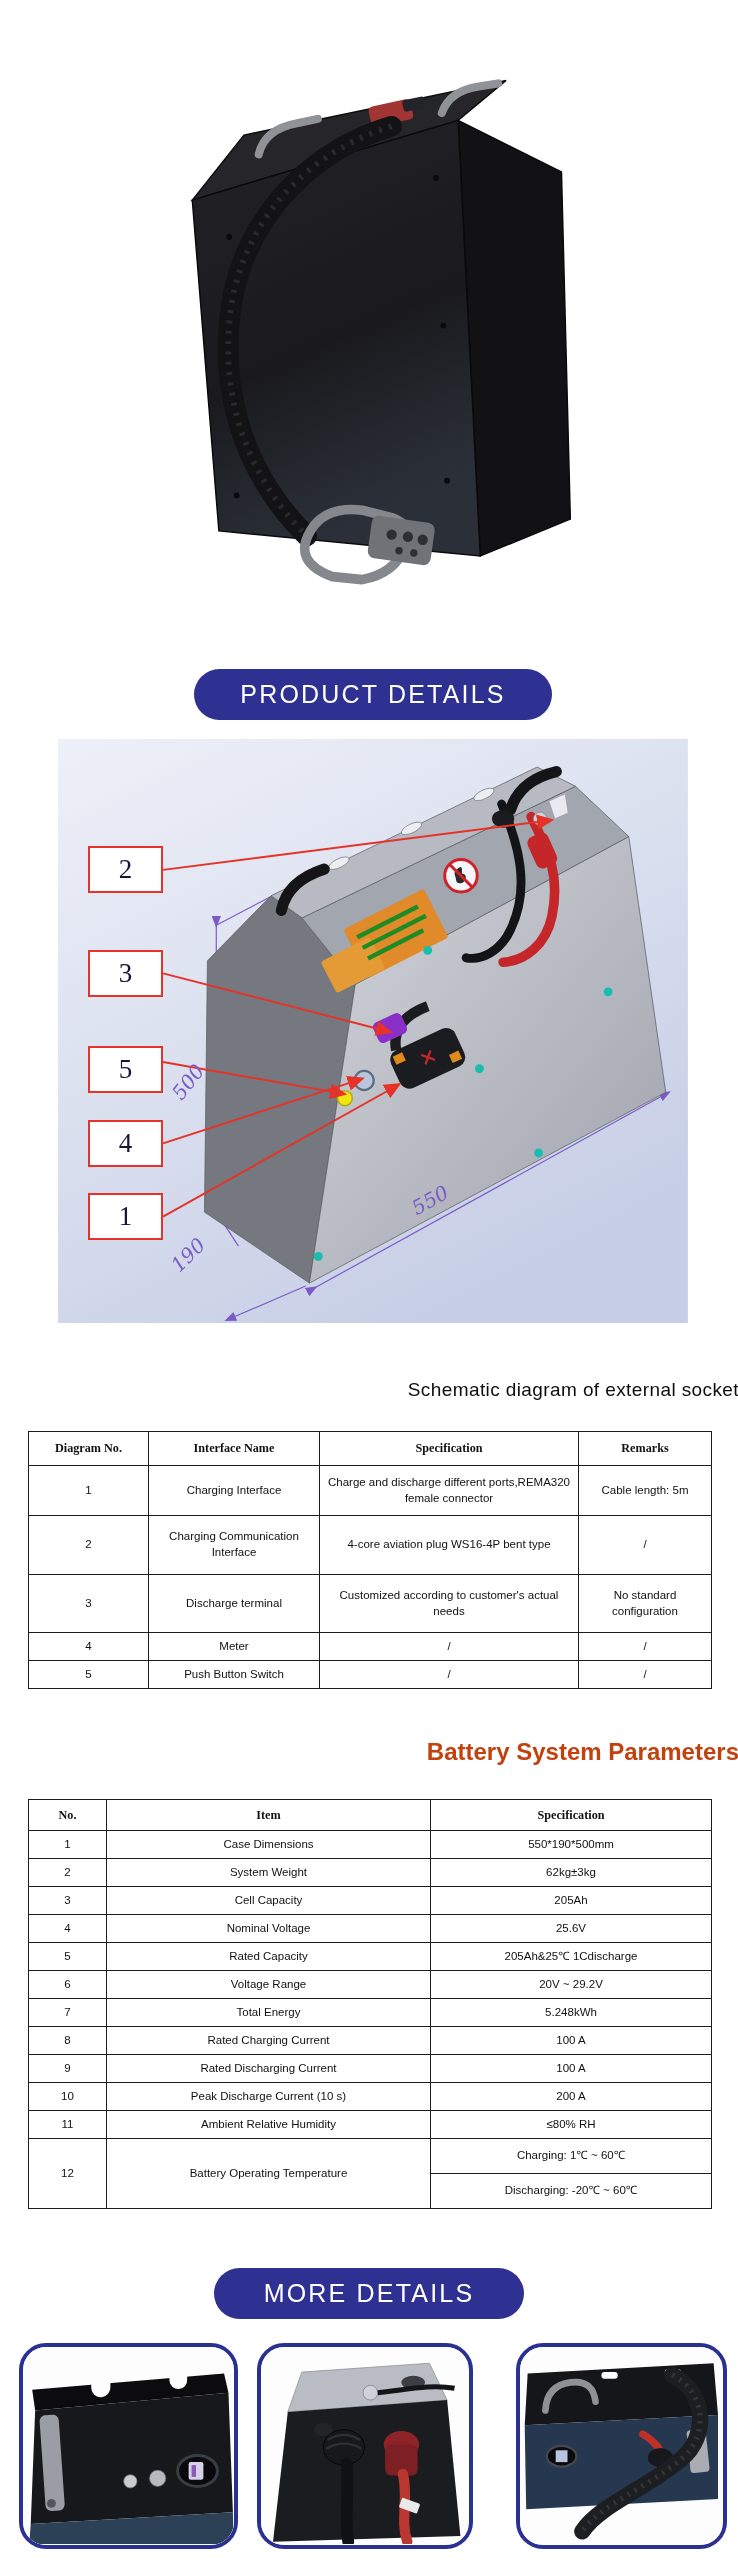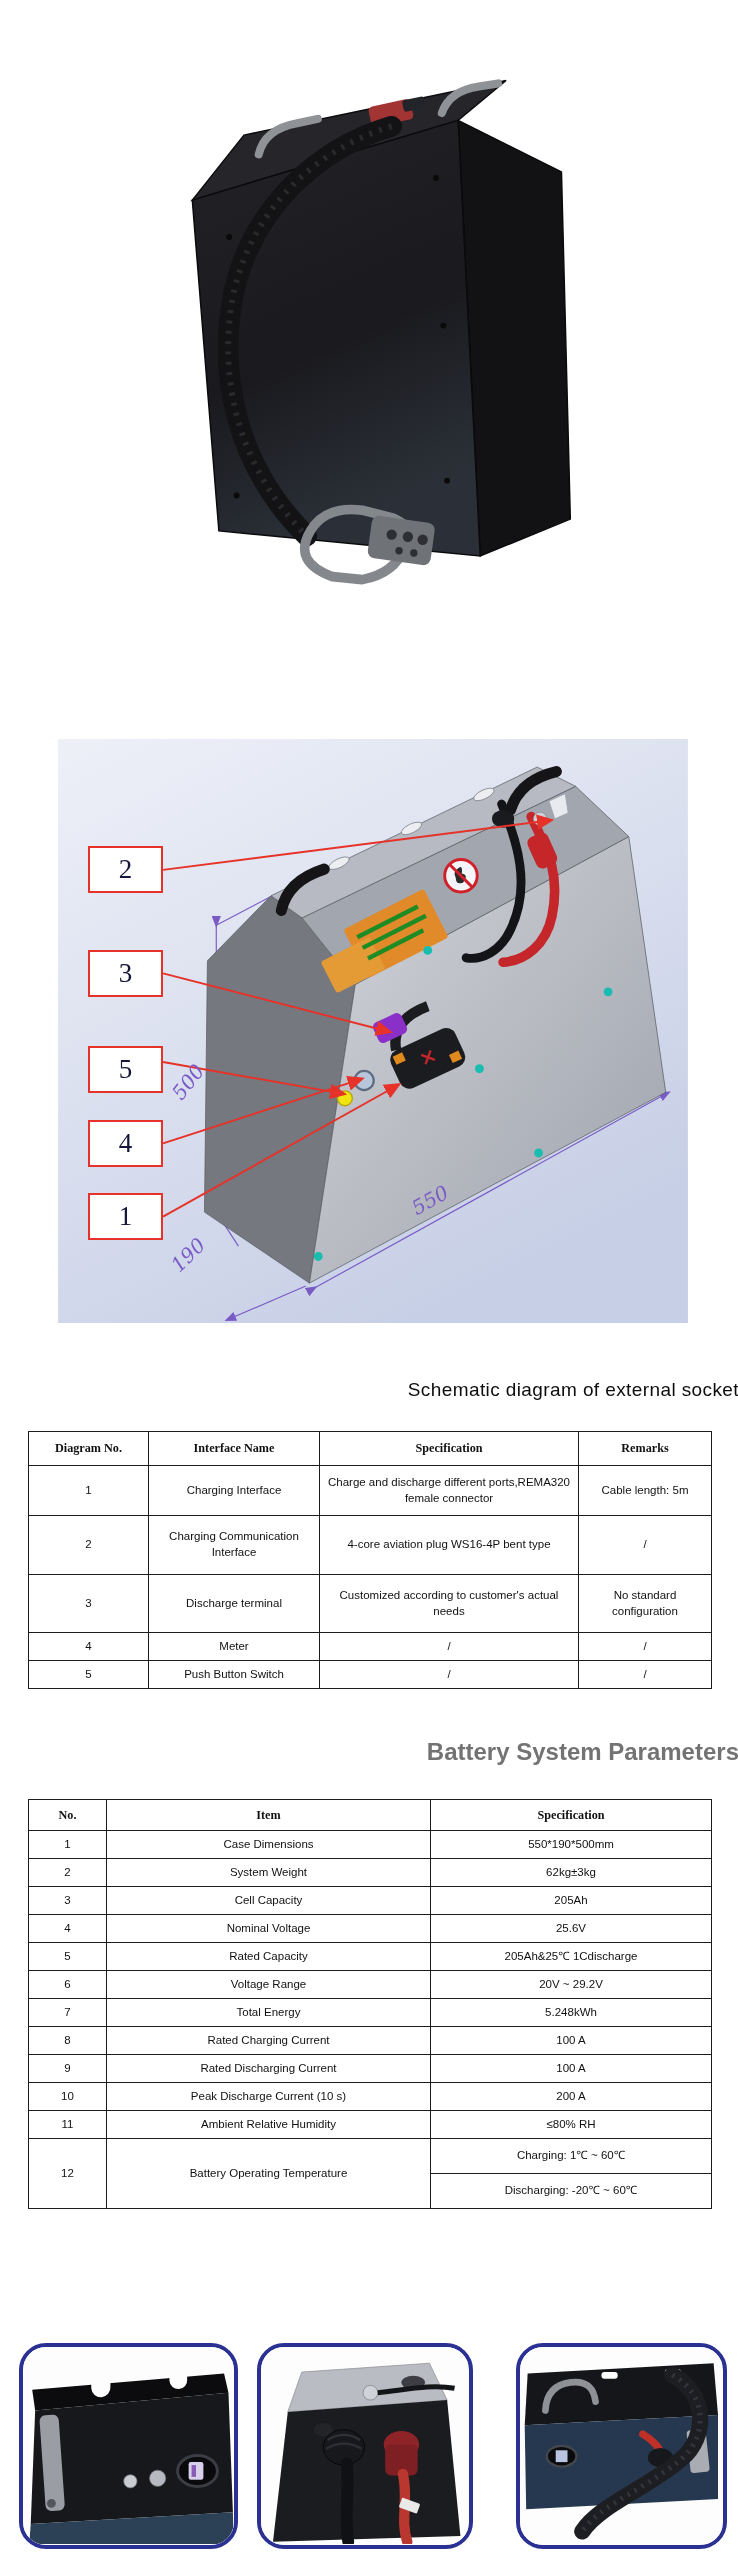--- a/index.html
+++ b/index.html
@@ -19,21 +19,21 @@
              font-family:"Liberation Serif", serif; font-size:27px; color:#16163a; z-index:3; }
   .dim-label { position:absolute; color:#7a5bc6; font-family:"DejaVu Serif", serif;
                font-style:italic; font-size:20px; z-index:2; }
   .dim-500 { left:111px; top:331px; transform:rotate(-52deg); }
   .dim-550 { left:353px; top:449px; transform:rotate(-29deg); }
   .dim-190 { left:111px; top:504px; transform:rotate(-44deg); }
 
   
   .section-title { position:absolute; width:100%; text-align:right; }
   .socket-title { top:1379px; font-size:19px; color:#0e0e0e; letter-spacing:0.4px; }
-  .params-title { top:1738px; font-size:24px; font-weight:bold; color:#737373; }
+  .params-title { top:1738px; font-size:24px; font-weight:bold; color:#c2410c; }
 
   
   table.spec { position:absolute; left:28px; width:683px; border-collapse:collapse;
                table-layout:fixed; background:#fff; }
   table.spec, table.spec td, table.spec th { border:0.7px solid #1c1c1c; }
   table.spec { border:1.5px solid #1c1c1c; }
   table.spec th { font-size:12.2px; font-weight:bold; text-align:center;font-family:Liberation Serif, serif; }
   table.spec td { font-size:11.5px; text-align:center; vertical-align:middle; padding:1.5px 6px; line-height:1.35; }
   .socket-table { top:1431px; }
   .params-table { top:1799px; }
@@ -95,20 +95,23 @@
           <circle cx="330" cy="633" r="7"></circle>
             <circle cx="352" cy="636" r="7"></circle>
             <circle cx="372" cy="640" r="7"></circle>
           <circle cx="340" cy="655" r="5"></circle>
             <circle cx="360" cy="658" r="5"></circle>
         </g>
       </g>
     </svg>
   </div>
 
+  <div class="pill" style="left:194px; top:669px; width:358px; height:51px;">
+    <span>PRODUCT DETAILS</span>
+  </div>
 
   <div class="diagram-panel">
     <svg width="630" height="584" viewBox="0 0 852 790">
       <defs>
         <linearGradient id="panelBg" x1="0" y1="0" x2="0.55" y2="1">
           <stop offset="0" stop-color="#eef0f8"></stop>
             <stop offset="0.45" stop-color="#dde2f0"></stop>
             <stop offset="1" stop-color="#c7cfe6"></stop>
         </linearGradient>
         <linearGradient id="rightFace" x1="0" y1="0" x2="1" y2="1">
@@ -350,20 +353,23 @@
       <td rowspan="2">12</td>
       <td rowspan="2">Battery Operating Temperature</td>
       <td>Charging: 1℃ ~ 60℃</td>
     </tr>
     <tr style="height:35px">
       <td>Discharging: -20℃ ~ 60℃</td>
     </tr>
   </tbody>
     </table>
 
+  <div class="pill" style="left:214px; top:2268px; width:310px; height:51px;">
+    <span>MORE DETAILS</span>
+  </div>
 
   <div class="card" style="left:19px; width:219px;">
     <svg width="211" height="197" viewBox="0 0 285 267">
       <rect width="285" height="267" fill="#fdfdfd"></rect>
       <polygon points="12,58 272,36 278,62 16,86" fill="#0c0c0e"></polygon>
       <path d="M92,44 h26 v10 a8,8 0 0 1 -26,2 z" fill="#fdfdfd"></path>
       <path d="M198,34 h24 v10 a8,8 0 0 1 -24,2 z" fill="#fdfdfd"></path>
       <polygon points="16,86 278,62 284,224 10,240" fill="#17181b"></polygon>
       <rect x="26" y="92" width="26" height="130" rx="8" fill="#9a9da3" transform="rotate(-4 39 157)"></rect>
       <circle cx="38" cy="212" r="6" fill="#54565b"></circle>

